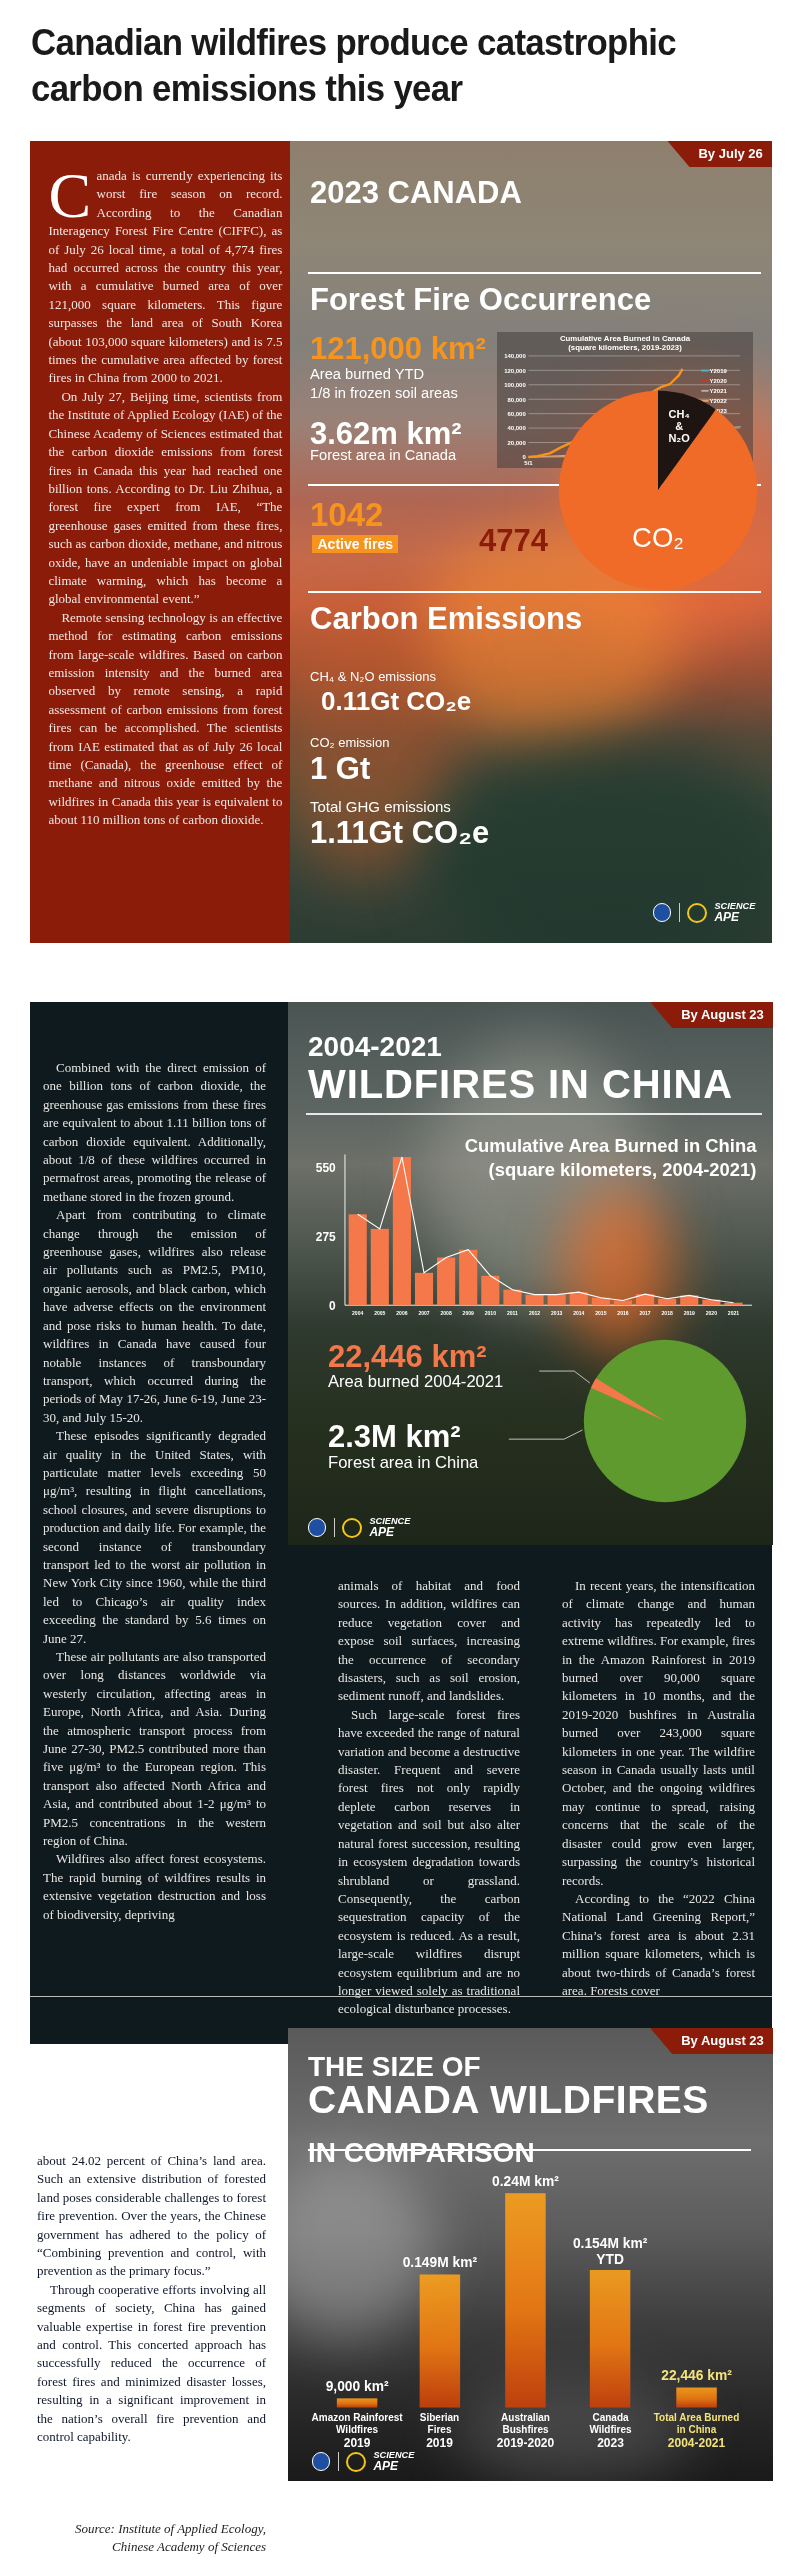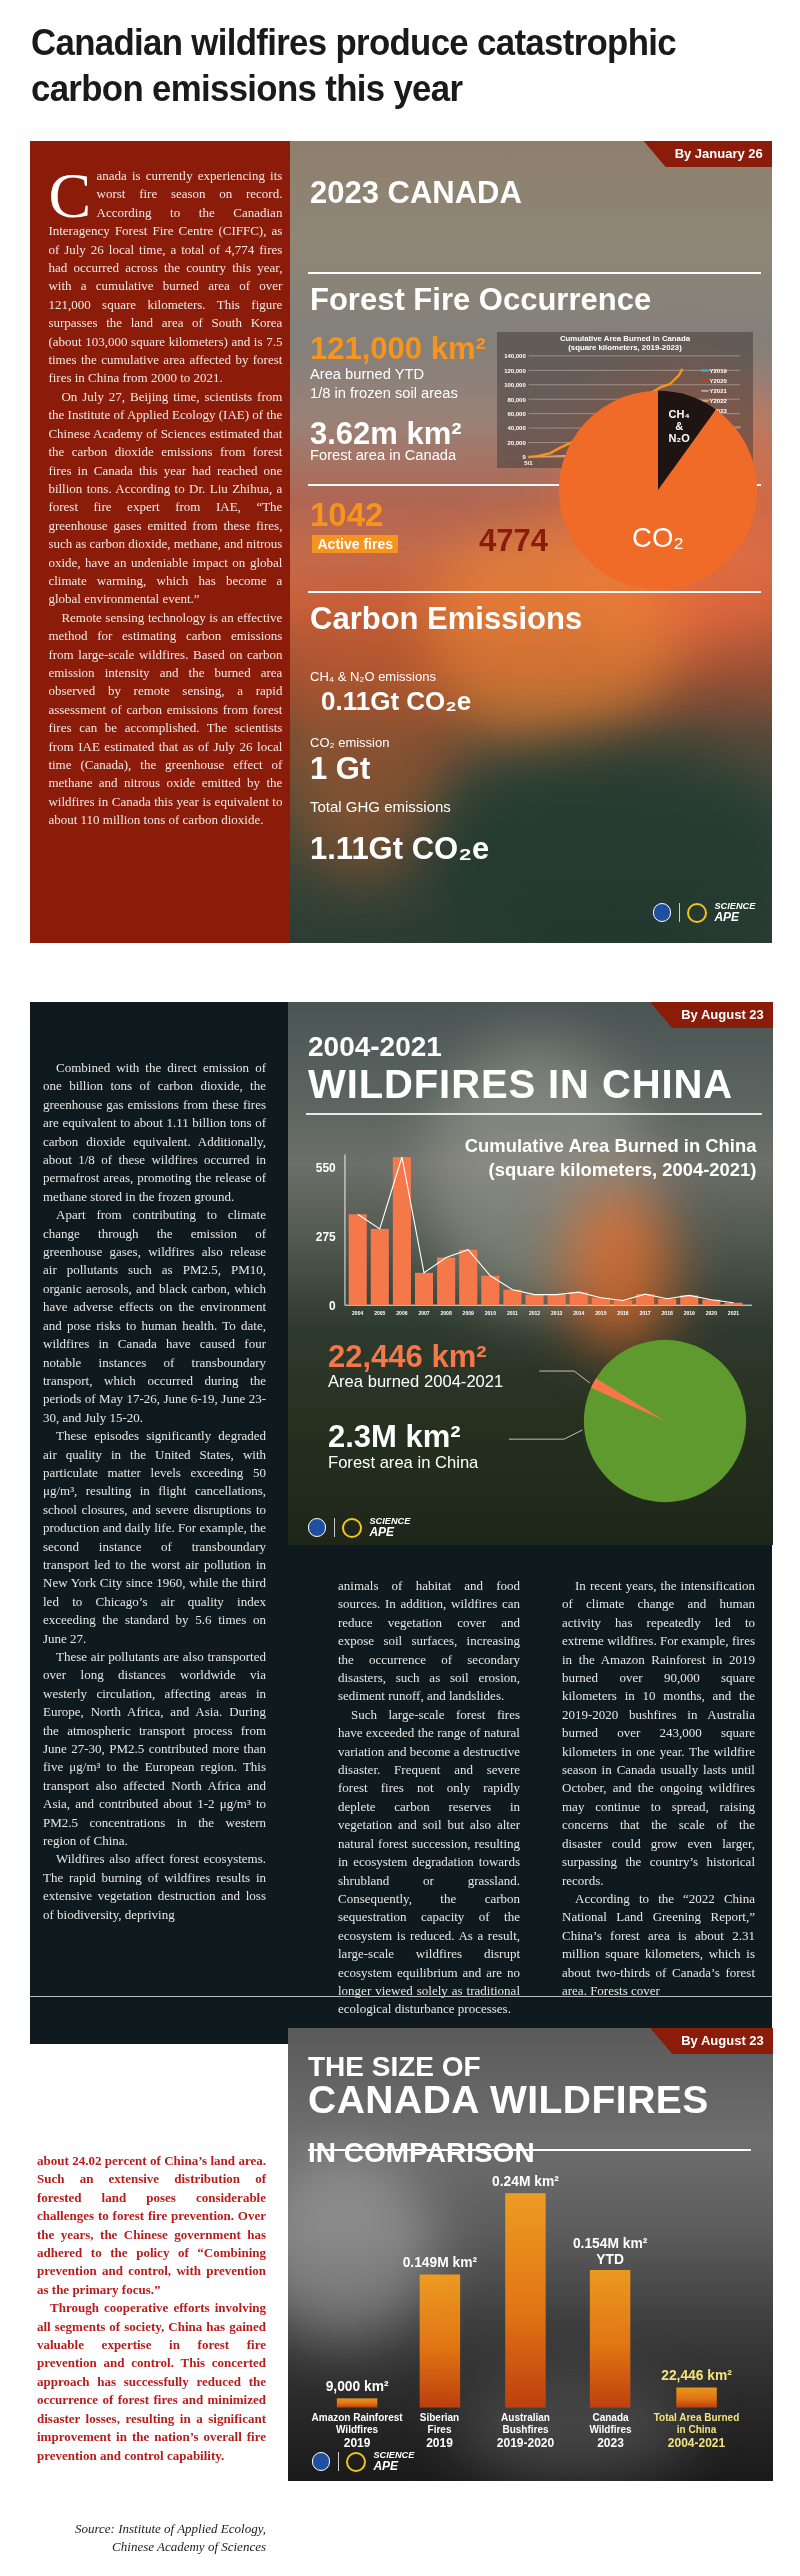--- a/index.html
+++ b/index.html
@@ -31,21 +31,21 @@
   #panel2{position:absolute;left:30px;top:1002px;width:742px;height:1042px;background:#0f1a1e;}
   #p2-text-a{position:absolute;left:13px;top:57px;width:223px;color:#e8e6e2;}
   #p2-info{position:absolute;left:258px;top:0;width:485px;height:543px;overflow:hidden;
     background:linear-gradient(180deg,#4a5553 0%,#5b6461 18%,#6d6f69 30%,#4e574e 45%,#2f3a2f 60%,#26301f 78%,#1d2619 100%);}
   #p2-text-b{position:absolute;left:308px;top:575px;width:182px;color:#e8e6e2;}
   #p2-text-c{position:absolute;left:532px;top:575px;width:193px;color:#e8e6e2;}
   #china-chart{position:absolute;left:18.4px;top:147px;width:451px;height:170px;}
   #pie2{position:absolute;left:294px;top:336px;width:166px;height:166px;}
   .sep-line{position:absolute;left:30px;width:742px;height:0.9px;background:#bbb;}
   
-  #p3-text{position:absolute;left:37px;top:2152px;width:229px;color:#b91c1c;font-weight:bold;}
+  #p3-text{position:absolute;left:37px;top:2152px;width:229px;color:#0f172a;}
   #p3-info{position:absolute;left:288px;top:2028px;width:485px;height:453px;overflow:hidden;
     background:linear-gradient(180deg,#5a5a5a 0%,#6e6e6e 25%,#5c5c5c 45%,#3e3e3e 65%,#2a2a2a 82%,#1a1a1a 100%);}
   #cmp-chart{position:absolute;left:0;top:110px;width:485px;height:276px;}
   .source{position:absolute;left:37px;top:2520px;width:229px;text-align:right;font-family:"Liberation Serif",serif;font-style:italic;font-size:13px;line-height:17.5px;color:#222;}
 </style>
 </head>
 <body>
 
 <div class="headline">Canadian wildfires produce catastrophic carbon emissions this year</div>
 
@@ -53,21 +53,21 @@
   <div id="p1-text" class="body-text">
     <p class="p" style="text-indent:0"><span class="dropcap">C</span><span>anada is currently experiencing its worst fire season on record. According to the Canadian Interagency Forest Fire Centre (CIFFC), as of July 26 local time, a total of 4,774 fires had occurred across the country this year, with a cumulative burned area of over 121,000 square kilometers. This figure surpasses the land area of South Korea (about 103,000 square kilometers) and is 7.5 times the cumulative area affected by forest fires in China from 2000 to 2021.</span></p>
     <p class="p">On July 27, Beijing time, scientists from the Institute of Applied Ecology (IAE) of the Chinese Academy of Sciences estimated that the carbon dioxide emissions from forest fires in Canada this year had reached one billion tons. According to Dr. Liu Zhihua, a forest fire expert from IAE, “The greenhouse gases emitted from these fires, such as carbon dioxide, methane, and nitrous oxide, have an undeniable impact on global climate warming, which has become a global environmental event.”</p>
     <p class="p">Remote sensing technology is an effective method for estimating carbon emissions from large-scale wildfires. Based on carbon emission intensity and the burned area observed by remote sensing, a rapid assessment of carbon emissions from forest fires can be accomplished. The scientists from IAE estimated that as of July 26 local time (Canada), the greenhouse effect of methane and nitrous oxide emitted by the wildfires in Canada this year is equivalent to about 110 million tons of carbon dioxide.</p>
   </div>
   <div id="p1-info">
     <div class="glow" style="left:276px;top:230px;width:239px;height:276px;background:rgba(240,110,60,0.55);"></div>
     <div class="glow" style="left:129px;top:386px;width:258px;height:221px;background:rgba(245,140,50,0.55);"></div>
     <div class="glow" style="left:-18.4px;top:460px;width:184px;height:276px;background:rgba(200,90,40,0.45);"></div>
     <div class="glow" style="left:138px;top:598px;width:368px;height:239px;background:rgba(30,55,45,0.7);"></div>
-    <div class="corner-tag">By January 26</div>
+    <div class="corner-tag">By July 26</div>
     <div class="info-h1" style="top:35px;font-size:31px;line-height:33px;">2023 CANADA</div>
     <div class="hr" style="top:131px;"></div>
     <div class="info-h1" style="top:140px;font-size:31px;line-height:37px;font-weight:700;">Forest Fire Occurrence</div>
 
     <div class="big-stat orange" style="position:absolute;left:20px;top:191px;font-size:31px;line-height:33px;">121,000 km²</div>
     <div class="sm-label" style="position:absolute;left:20px;top:224px;font-size:14.7px;line-height:18.4px;">Area burned YTD</div>
     <div class="sm-label" style="position:absolute;left:20px;top:243px;font-size:14.7px;line-height:18.4px;">1/8 in frozen soil areas</div>
     <div class="big-stat" style="position:absolute;left:20px;top:276px;font-size:31px;line-height:33px;color:#fff;">3.62m km²</div>
     <div class="sm-label" style="position:absolute;left:20px;top:305px;font-size:14.7px;line-height:18.4px;">Forest area in Canada</div>
 
@@ -118,21 +118,21 @@
     <div style="position:absolute;left:22px;top:394px;background:#f7941d;color:#fff;font-family:'Liberation Sans',sans-serif;font-weight:700;font-size:14px;line-height:18.4px;padding:0 5.5px;">Active fires</div>
     <div class="big-stat" style="position:absolute;left:189px;top:384px;font-size:31px;line-height:31px;color:#8b1c0a;">4774</div>
     <div class="hr" style="top:450px;"></div>
 
     <div class="info-h1" style="top:458px;font-size:31px;line-height:39px;font-weight:700;">Carbon Emissions</div>
     <div class="sm-label" style="position:absolute;left:20px;top:528px;font-size:13px;line-height:16.6px;">CH₄ &amp; N₂O emissions</div>
     <div class="big-stat" style="position:absolute;left:31px;top:544px;font-size:26px;line-height:33px;color:#fff;">0.11Gt CO₂e</div>
     <div class="sm-label" style="position:absolute;left:20px;top:594px;font-size:13px;line-height:16.6px;">CO₂ emission</div>
     <div class="big-stat" style="position:absolute;left:20px;top:611px;font-size:31px;line-height:33px;color:#fff;">1 Gt</div>
     <div class="sm-label" style="position:absolute;left:20px;top:658px;font-size:15px;line-height:16.6px;">Total GHG emissions</div>
-    <div class="big-stat" style="position:absolute;left:20px;top:675px;font-size:31px;line-height:33px;color:#fff;margin-top:16px;">1.11Gt CO₂e</div>
+    <div class="big-stat" style="position:absolute;left:20px;top:675px;font-size:31px;line-height:33px;color:#fff;">1.11Gt CO₂e</div>
 
     <svg id="pie1" viewBox="0 0 220 220">
         <path d="M110,110 L172.98521089827753,22.26823147742033 A108,108 0 1 1 110,2 Z" fill="#f06a28"></path>
         <path d="M110,110 L110,2 A108,108 0 0 1 172.98521089827753,22.26823147742033 Z" fill="#1e1512"></path>
         <text x="110" y="172" text-anchor="middle" font-size="30" fill="#fff" font-family="Liberation Sans, sans-serif">CO₂</text>
         <g>
           <text x="133" y="32" text-anchor="middle" font-size="12" font-weight="bold" fill="#fff" font-family="Liberation Sans, sans-serif">CH₄</text>
           <text x="133" y="45" text-anchor="middle" font-size="12" font-weight="bold" fill="#fff" font-family="Liberation Sans, sans-serif">&amp;</text>
           <text x="133" y="58" text-anchor="middle" font-size="12" font-weight="bold" fill="#fff" font-family="Liberation Sans, sans-serif">N₂O</text>
         </g>

